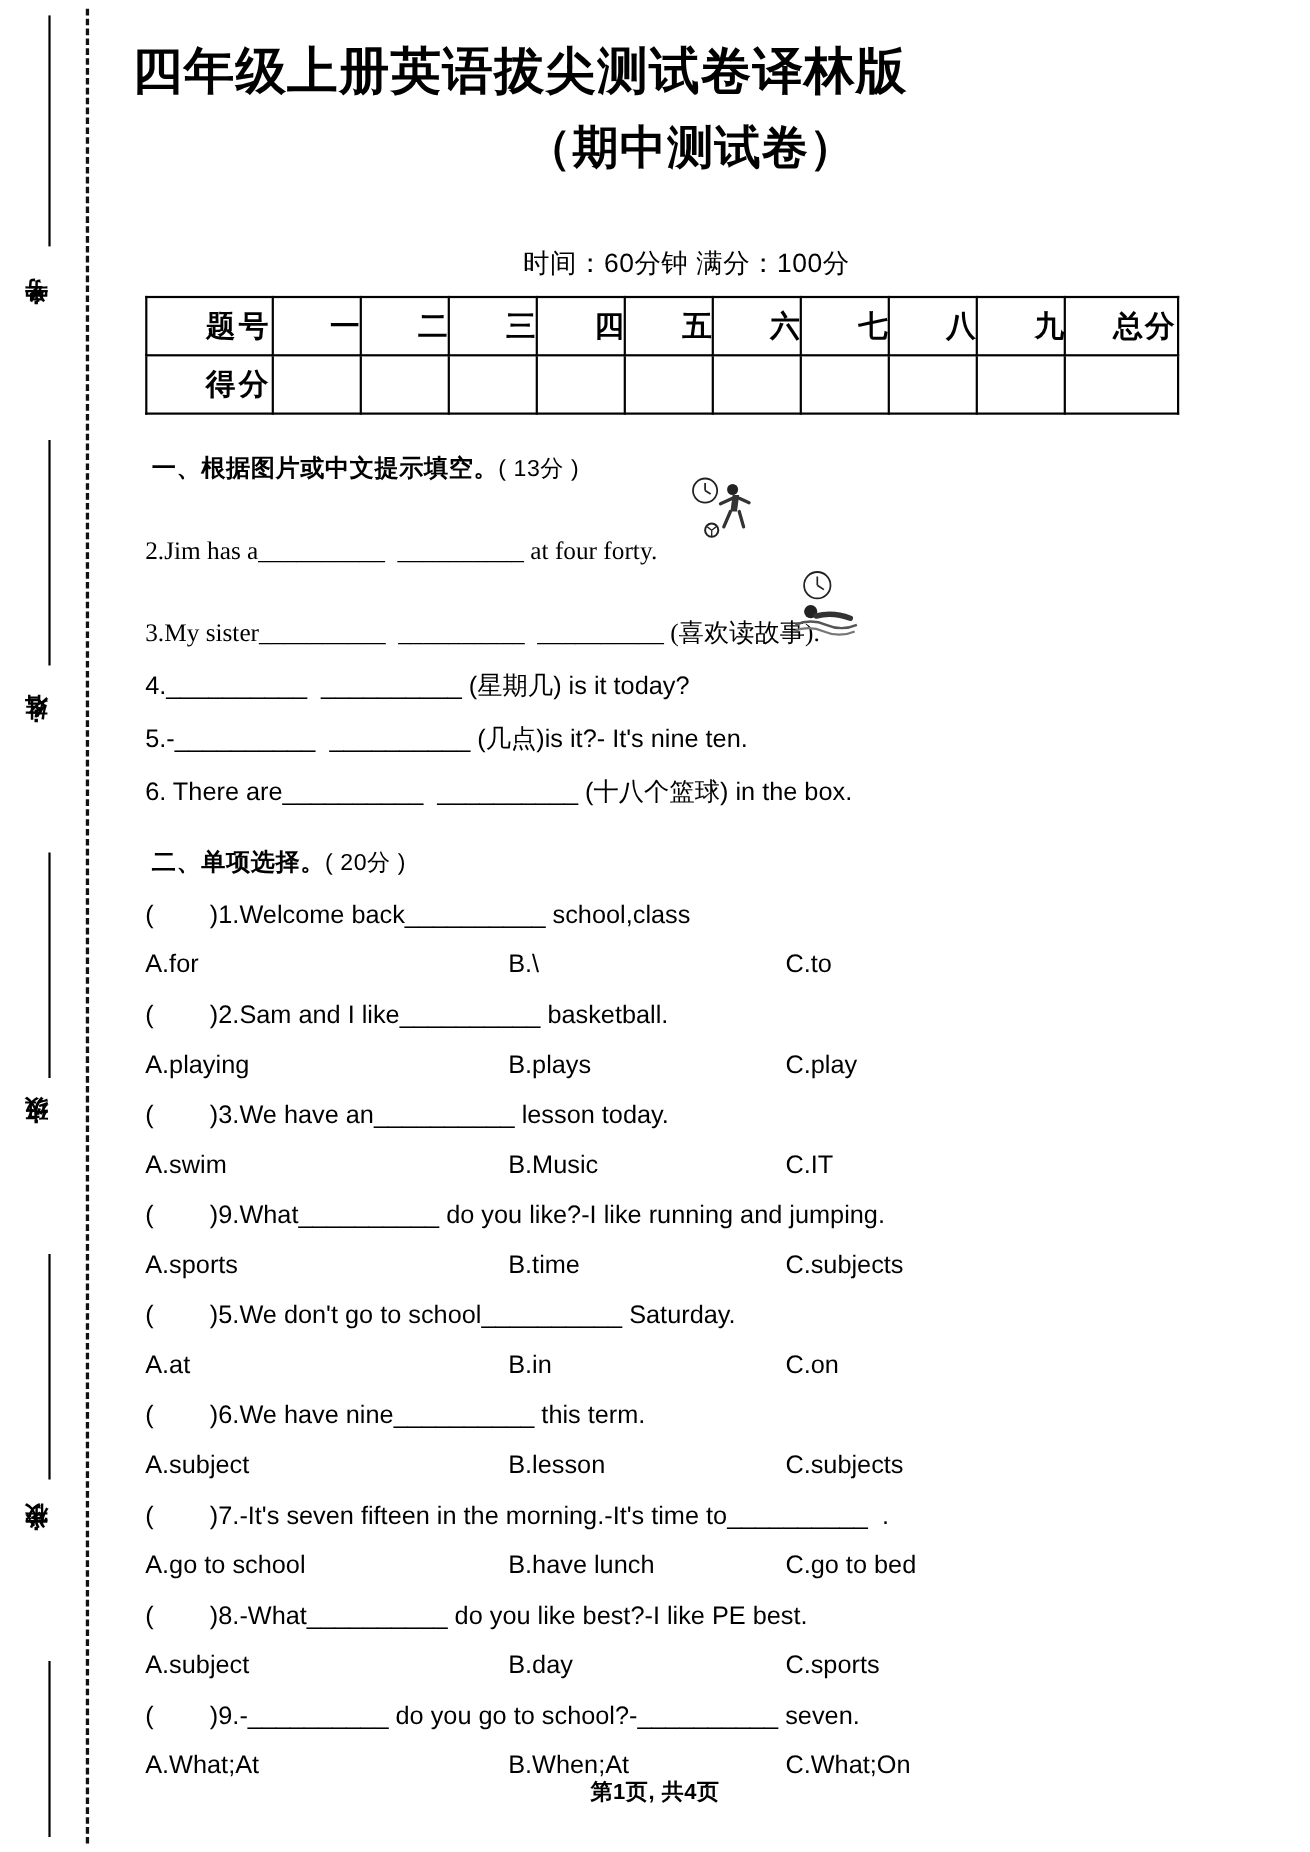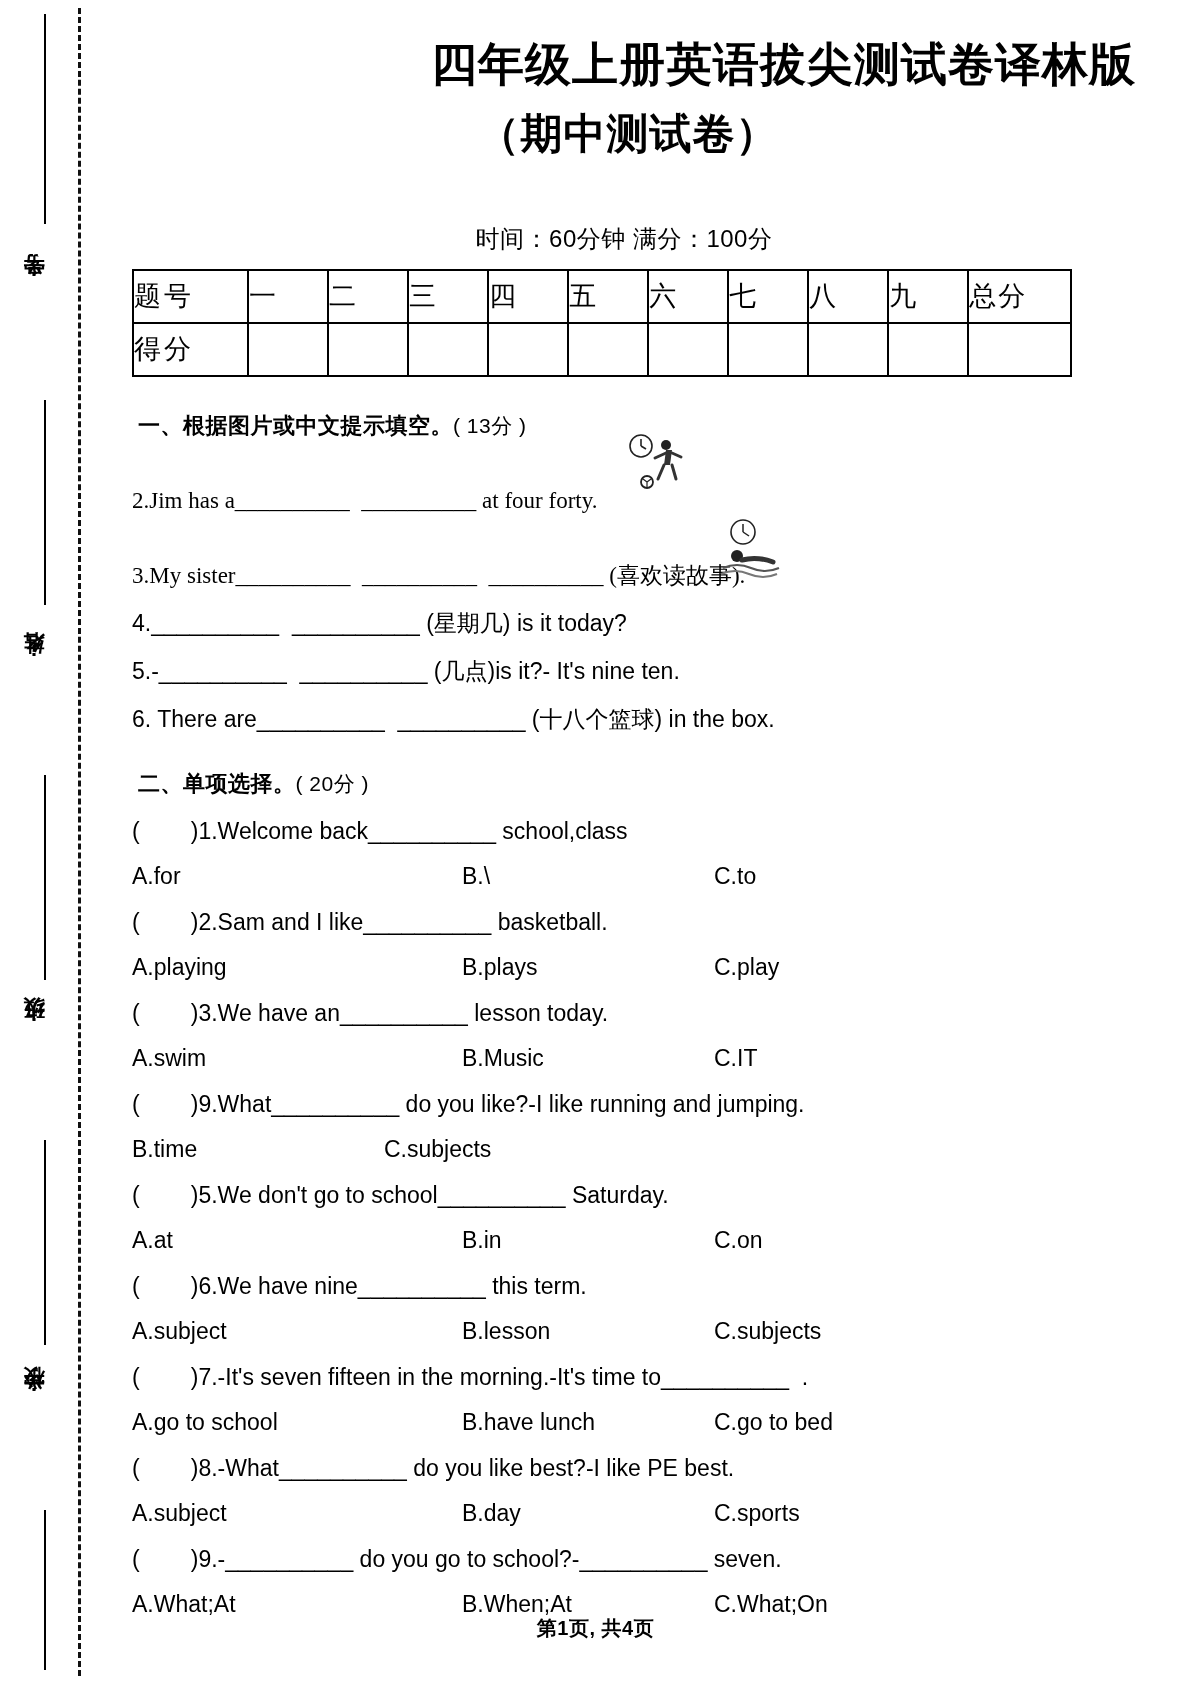--- a/index.html
+++ b/index.html
@@ -54,21 +54,21 @@
   .content {
     position: absolute;
     left: 100px; top: 0;
     width: 1091px; height: 1684px;
     padding: 0 55px 0 20px;
   }
 
   h1.title {
     font-size: 46px;
     font-weight: bold;
-    text-align: right;
+    text-align: left;
     letter-spacing: 1px;
     margin-top: 36px;
     line-height: 1.25;
   }
   h2.subtitle {
     font-size: 42px;
     font-weight: bold;
     text-align: center;
     margin-top: 12px;
     letter-spacing: 1px;
@@ -84,24 +84,24 @@
 
   table.score {
     width: 940px;
     margin: 14px 0 0 12px;
     border-collapse: collapse;
     table-layout: fixed;
   }
   table.score td {
     border: 2px solid #000;
     height: 53px;
-    text-align: left;
+    text-align: right;
     vertical-align: middle;
     font-size: 27px;
-    font-weight: normal;
+    font-weight: bold;
   }
   table.score td.head-cell { width: 112px; letter-spacing: 3px; }
   table.score td.num-cell  { width: 78px; }
   table.score td.total-cell{ width: 100px; letter-spacing: 2px; }
 
   .sec-head {
     font-size: 22px;
     font-weight: bold;
     margin-top: 34px;
     margin-left: 18px;
@@ -233,20 +233,21 @@
 
     <div class="q">(        )3.We have an__________ lesson today.</div>
     <div class="opts">
       <span class="oa">A.swim</span>
       <span class="ob">B.Music</span>
       <span class="oc">C.IT</span>
     </div>
 
     <div class="q">(        )9.What__________ do you like?-I like running and jumping.</div>
     <div class="opts">
+      <span class="oa">A.sports</span>
       <span class="ob">B.time</span>
       <span class="oc">C.subjects</span>
     </div>
 
     <div class="q">(        )5.We don't go to school__________ Saturday.</div>
     <div class="opts">
       <span class="oa">A.at</span>
       <span class="ob">B.in</span>
       <span class="oc">C.on</span>
     </div>

